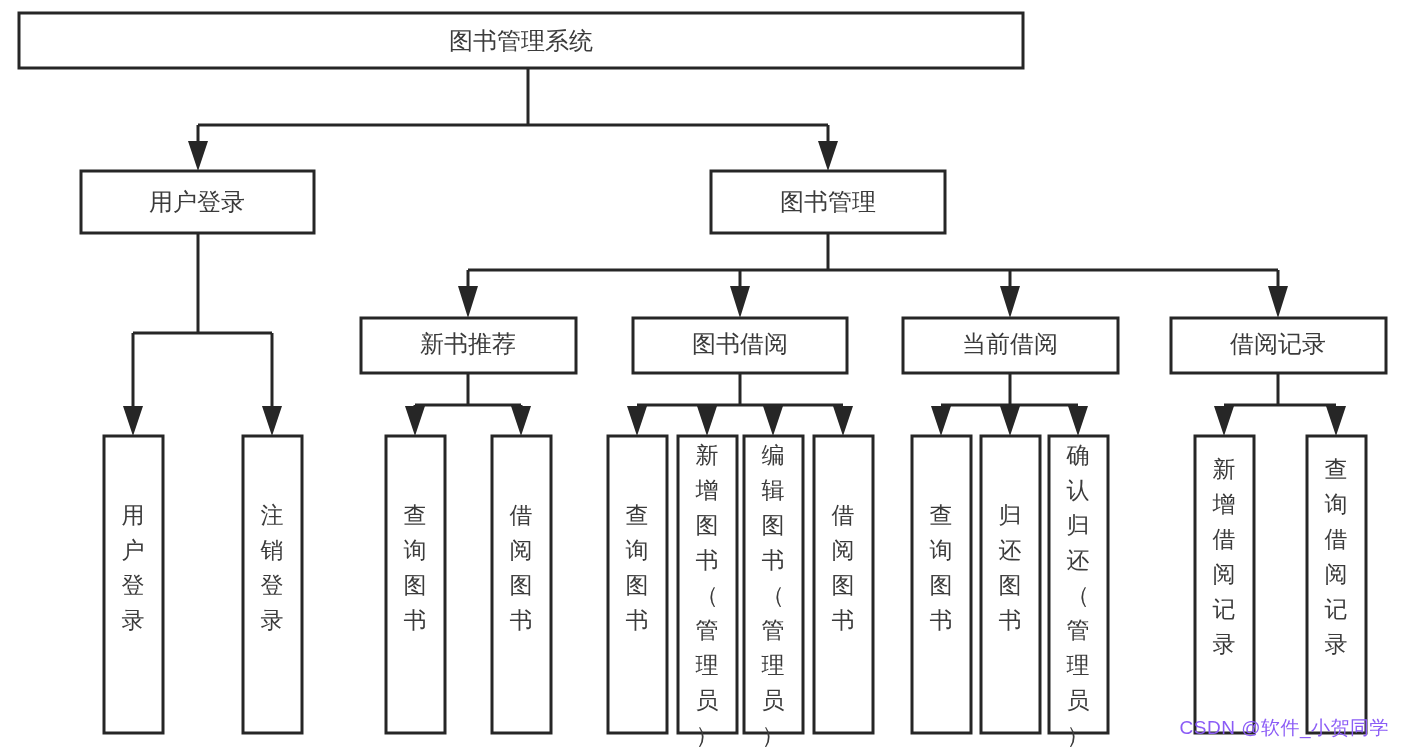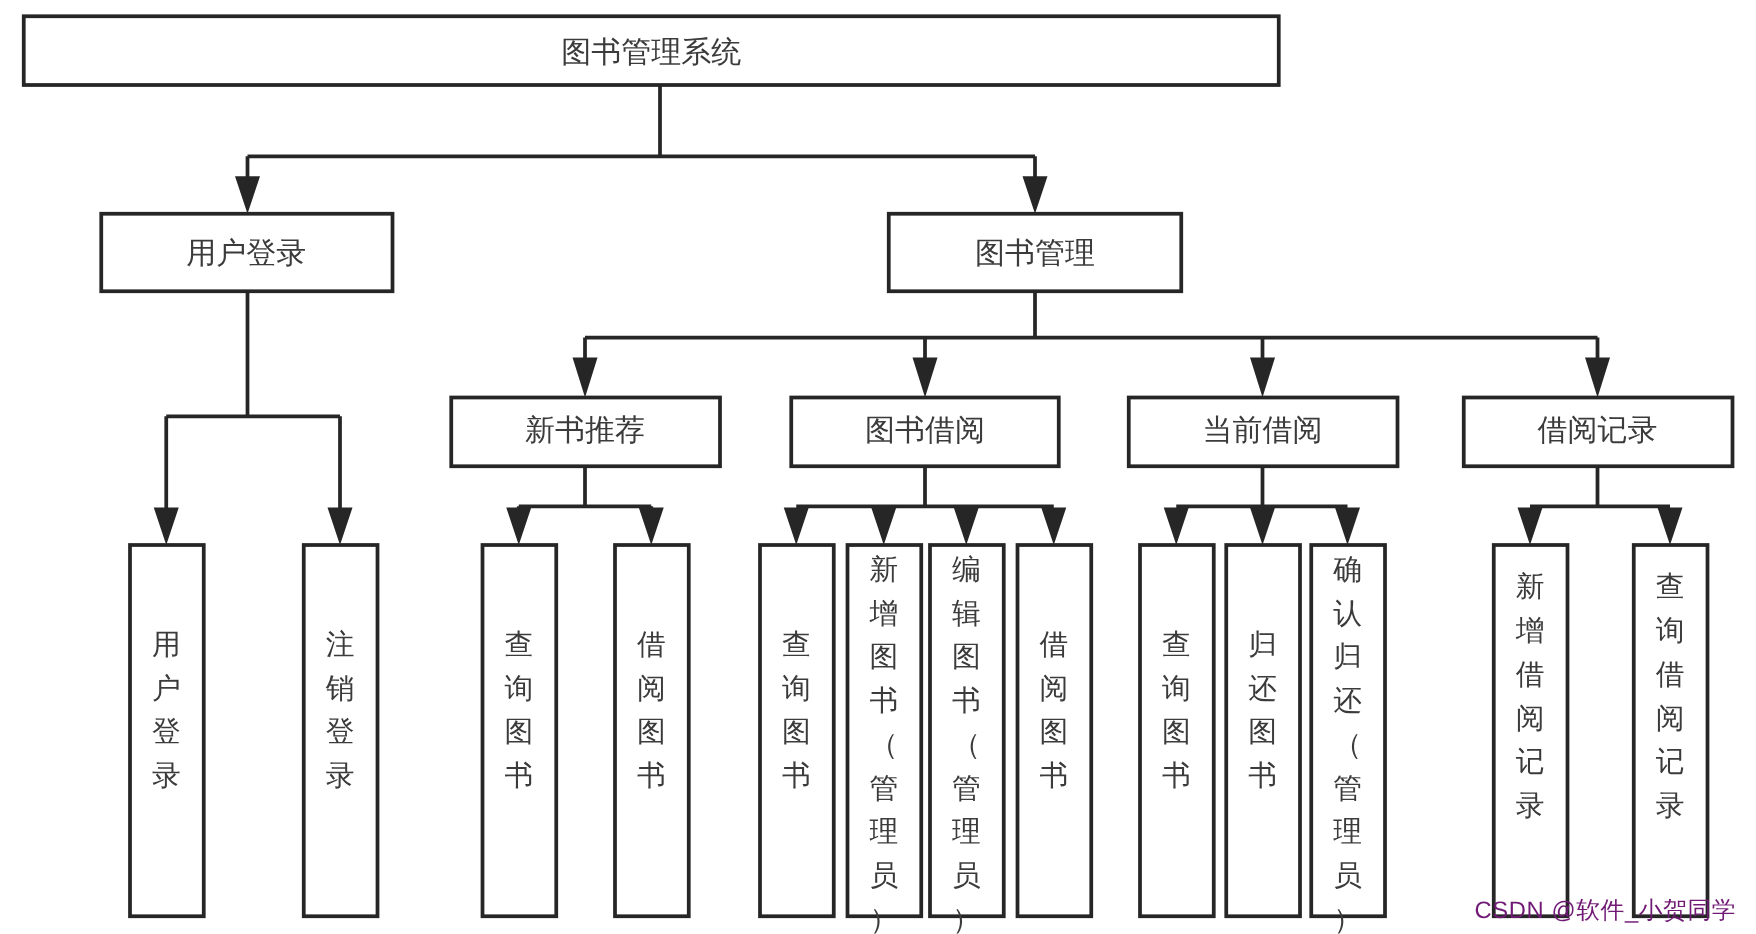--- a/index.html
+++ b/index.html
@@ -54,21 +54,21 @@
     font-size: 23px;
     fill: #3b3b3b;
     text-anchor: middle;
   }
   .watermark {
     position: absolute;
     right: 16px;
     bottom: 6px;
     font-family: "Liberation Sans", "DejaVu Sans", sans-serif;
     font-size: 19px;
-    color: #701a75;
+    color: #8b5cf6;
     letter-spacing: 0.5px;
     white-space: nowrap;
     user-select: none;
   }
 </style>
 </head>
 <body>
 
 <div id="diagram-root">
 

